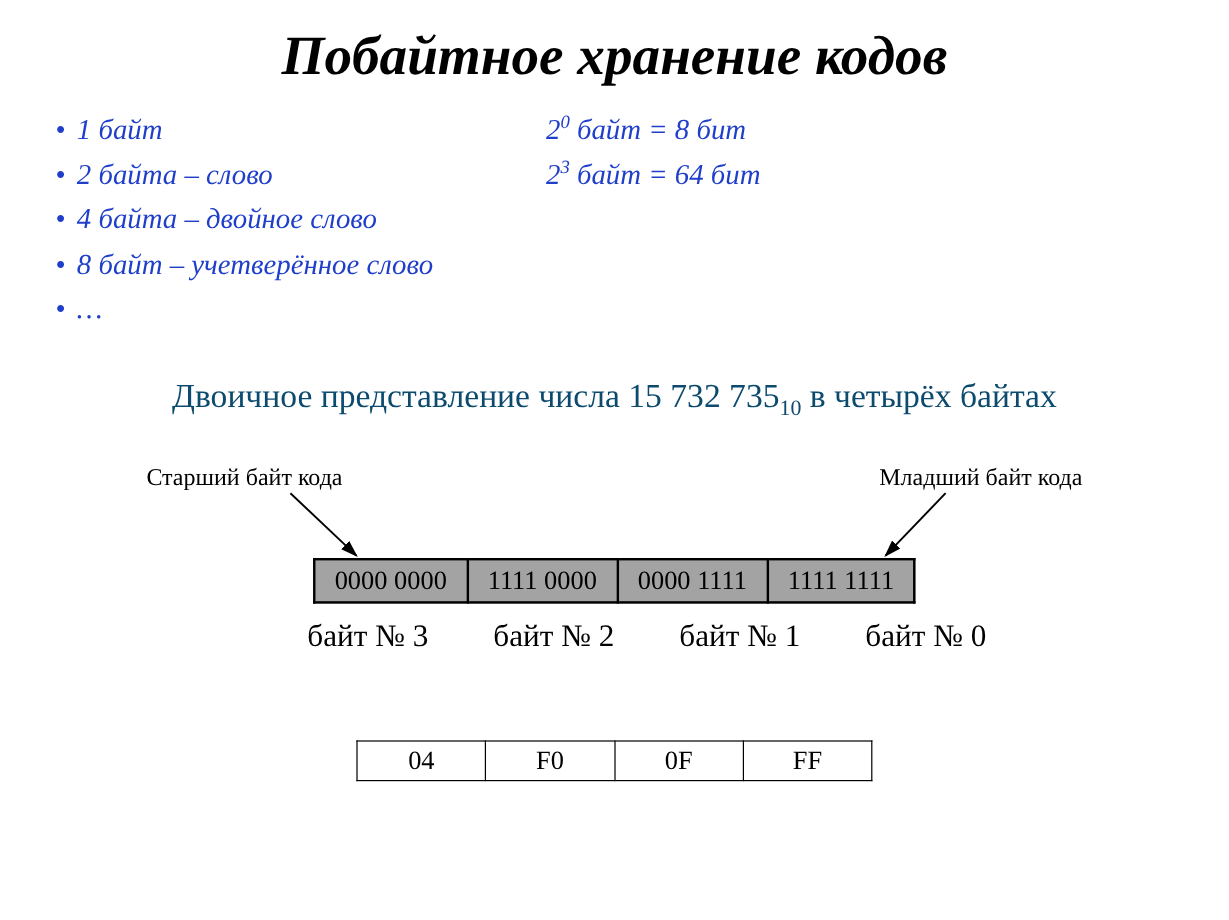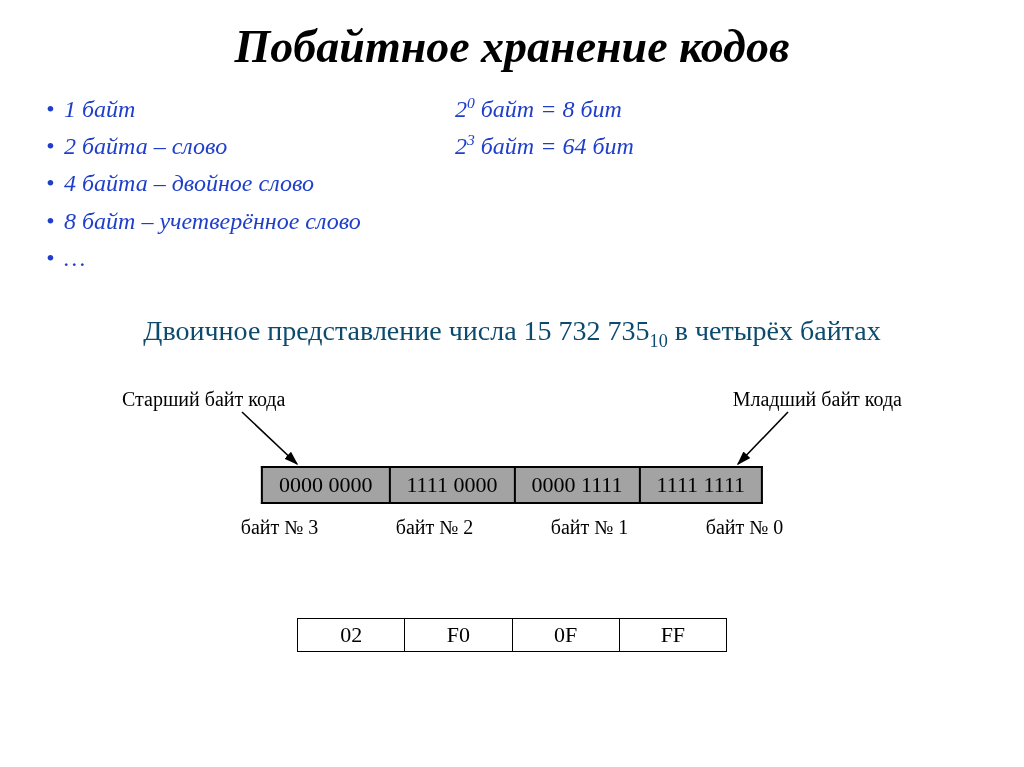--- a/index.html
+++ b/index.html
@@ -88,22 +88,22 @@
   }
   .byte-nums {
     position: absolute;
     top: 122px;
     left: 50%;
     transform: translateX(-50%);
     border-collapse: collapse;
     width: 620px;
   }
   .byte-nums td {
-    font-size: 20px;
-    text-align: center;
+    font-size: 26px;
+    text-align: right;
     padding-top: 6px;
     width: 25%;
   }
 
   .hex-table {
     border-collapse: collapse;
     margin: 40px auto 0 auto;
     width: 430px;
   }
   .hex-table td {
@@ -183,20 +183,20 @@
         <td>байт № 1</td>
         <td>байт № 0</td>
       </tr>
     </tbody>
       </table>
   </div>
 
   <table class="hex-table">
     <tbody>
         <tr>
-      <td>02</td>
+      <td>04</td>
       <td>F0</td>
       <td>0F</td>
       <td>FF</td>
     </tr>
   </tbody>
     </table>
 </div>
 
 </body></html>

